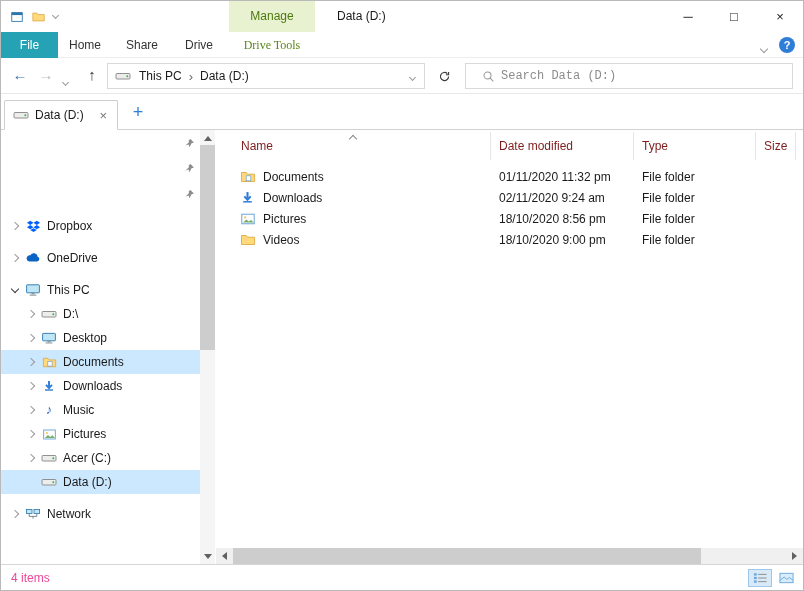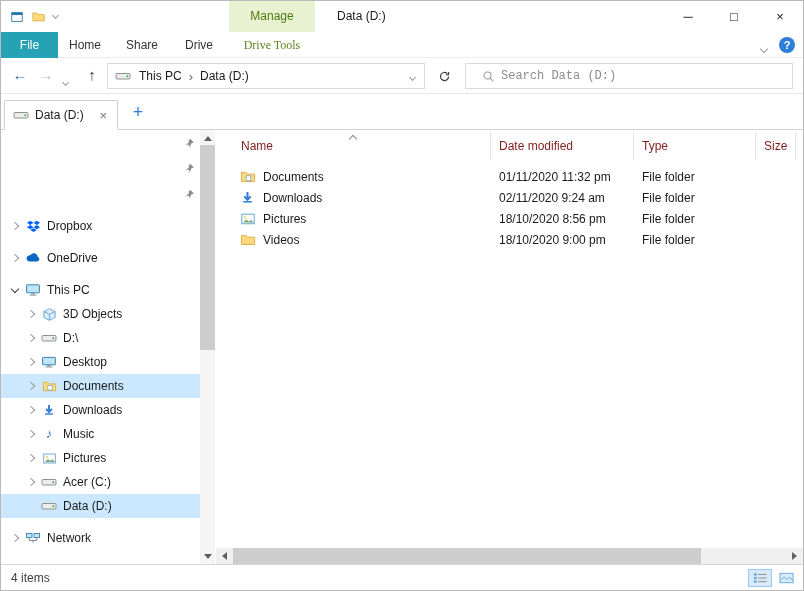--- a/index.html
+++ b/index.html
@@ -93,21 +93,21 @@
   .fcell-name .icon { flex:0 0 16px; height:16px; margin-left:24px; margin-right:7px; display:flex; }
   .fcell-date { width:143px; padding-left:8px; color:#1a1a1a; }
   .fcell-type { width:122px; padding-left:8px; color:#1a1a1a; }
 
   .hscrollbar { position:absolute; left:0; right:0; bottom:0; height:16px; background:#f0f0f0; }
   .harrow { position:absolute; top:0; width:16px; height:16px; display:flex; align-items:center; justify-content:center; }
   .harrow.lf { left:0; } .harrow.rt { right:0; }
   .hthumb { position:absolute; left:17px; top:0; width:468px; height:16px; background:#cdcdcd; }
 
   
-  .statusbar { position:absolute; bottom:0; left:0; right:0; height:26px; border-top:1px solid #d6d6d6; background:#fff; display:flex; align-items:center; padding-left:10px; color:#404040; }
+  .statusbar { position:absolute; bottom:0; left:0; right:0; height:26px; border-top:1px solid #d6d6d6; background:#fff; display:flex; align-items:center; padding-left:10px; color:#ec4899; }
   .view-btns { position:absolute; right:5px; top:4px; display:flex; gap:2px; }
   .vbtn { width:24px; height:18px; display:flex; align-items:center; justify-content:center; border:1px solid transparent; }
   .vbtn.active { background:#d8e9f7; border:1px solid #9ec6e8; }
 </style>
 </head>
 <body>
 
 <div class="window">
 
   <div class="titlebar">
@@ -248,32 +248,20 @@
         <span class="icon">
           <svg width="16" height="16" viewBox="0 0 16 16">
               <rect x="1.6" y="2.8" width="12.8" height="8" rx=".6" fill="#bfe6f5" stroke="#2a76ad" stroke-width=".9"></rect>
               <rect x="6.4" y="10.8" width="3.2" height="1.6" fill="#8d9aa3"></rect>
               <rect x="4.6" y="12.6" width="6.8" height="1.1" fill="#8d9aa3"></rect>
             </svg>
         </span>
         <span class="lbl">This PC</span>
       </div>
 
-      <div class="sb-item lvl1">
-        <span class="chevbox">
-            <span class="chev"></span>
-          </span>
-        <span class="icon">
-          <svg width="15" height="15" viewBox="0 0 16 16">
-              <path d="M8 1.8 14 4.8v6.4L8 14.2 2 11.2V4.8z" fill="#dceefb" stroke="#5b9bd5" stroke-width=".9"></path>
-              <path d="M2 4.8l6 3 6-3M8 7.8v6.4" fill="none" stroke="#5b9bd5" stroke-width=".9"></path>
-            </svg>
-        </span>
-        <span class="lbl">3D Objects</span>
-      </div>
 
       <div class="sb-item lvl1">
         <span class="chevbox">
             <span class="chev"></span>
           </span>
         <span class="icon">
           <svg width="16" height="16" viewBox="0 0 16 16">
               <rect x="1" y="5.5" width="14" height="5.5" rx="1" fill="#ededed" stroke="#909090"></rect>
               <circle cx="12.3" cy="8.2" r="1" fill="#39b54a"></circle>
             </svg>

